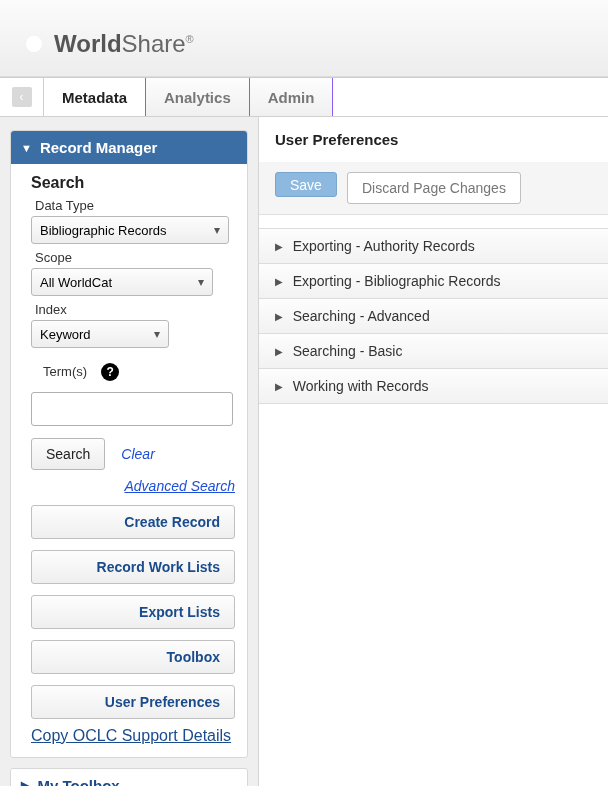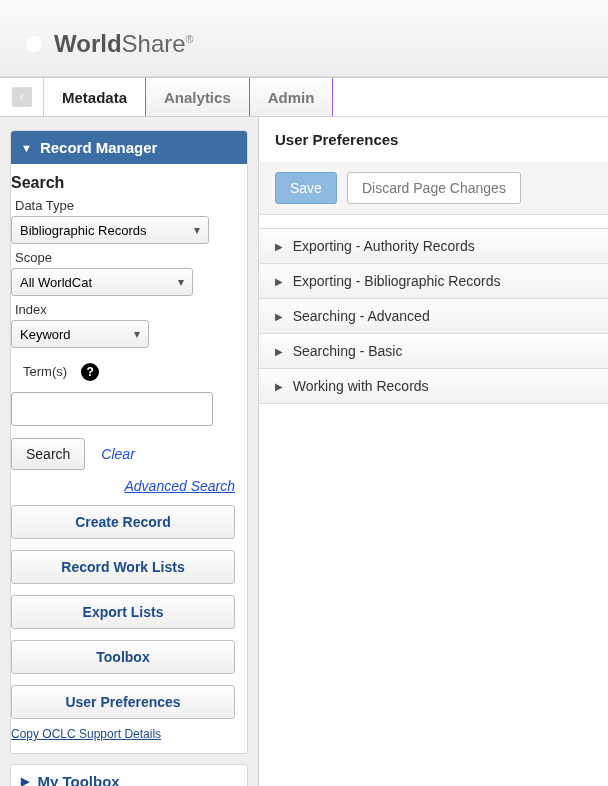--- a/index.html
+++ b/index.html
@@ -115,21 +115,21 @@
     .panel-header.collapsed {
       background: #fff;
       color: #1a4b8c;
       border-radius: 3px;
     }
     .panel-toggle {
       margin-right: 8px;
       font-size: 11px;
     }
     .panel-body {
-      padding: 10px 12px 8px 0;
+      padding: 10px 12px 8px 20px;
     }
     .search-title {
       font-size: 16px;
       font-weight: bold;
       color: #222;
       margin-bottom: 6px;
     }
     .field-label {
       font-size: 13px;
       color: #333;
@@ -216,30 +216,30 @@
     .nav-btn {
       display: block;
       width: 100%;
       height: 34px;
       border: 1px solid #c0c0c0;
       border-radius: 3px;
       background: linear-gradient(#fdfdfd, #efefef);
       color: #1a4b8c;
       font-weight: bold;
       font-size: 14px;
-      text-align: center;
+      text-align: right;
       padding: 0 14px;
       margin-top: 11px;
       cursor: pointer;
     }
     .copy-link {
       display: inline-block;
       margin: 8px 0 4px 0;
       color: #1a4b8c;
-      font-size: 12px;
+      font-size: 16px;
       text-decoration: underline;
       cursor: pointer;
     }
     .content {
       flex: 1;
       padding: 0;
       min-height: 680px;
       border-left: 1px solid #d5d5d5;
     }
     .content-title {
@@ -252,21 +252,21 @@
       background: #f5f5f5;
       padding: 10px 16px;
       border-bottom: 1px solid #e0e0e0;
       display: flex;
       gap: 10px;
     }
     .btn-save {
       background: #8db8e0;
       border: 1px solid #7aa5cd;
       color: #fff;
-      height: 32px;
+      height: 25px;
       border-radius: 3px;
       padding: 0 14px;
       font-size: 14px;
       cursor: pointer;
     }
     .btn-discard {
       background: #fff;
       border: 1px solid #c0c0c0;
       color: #777;
       height: 32px;

